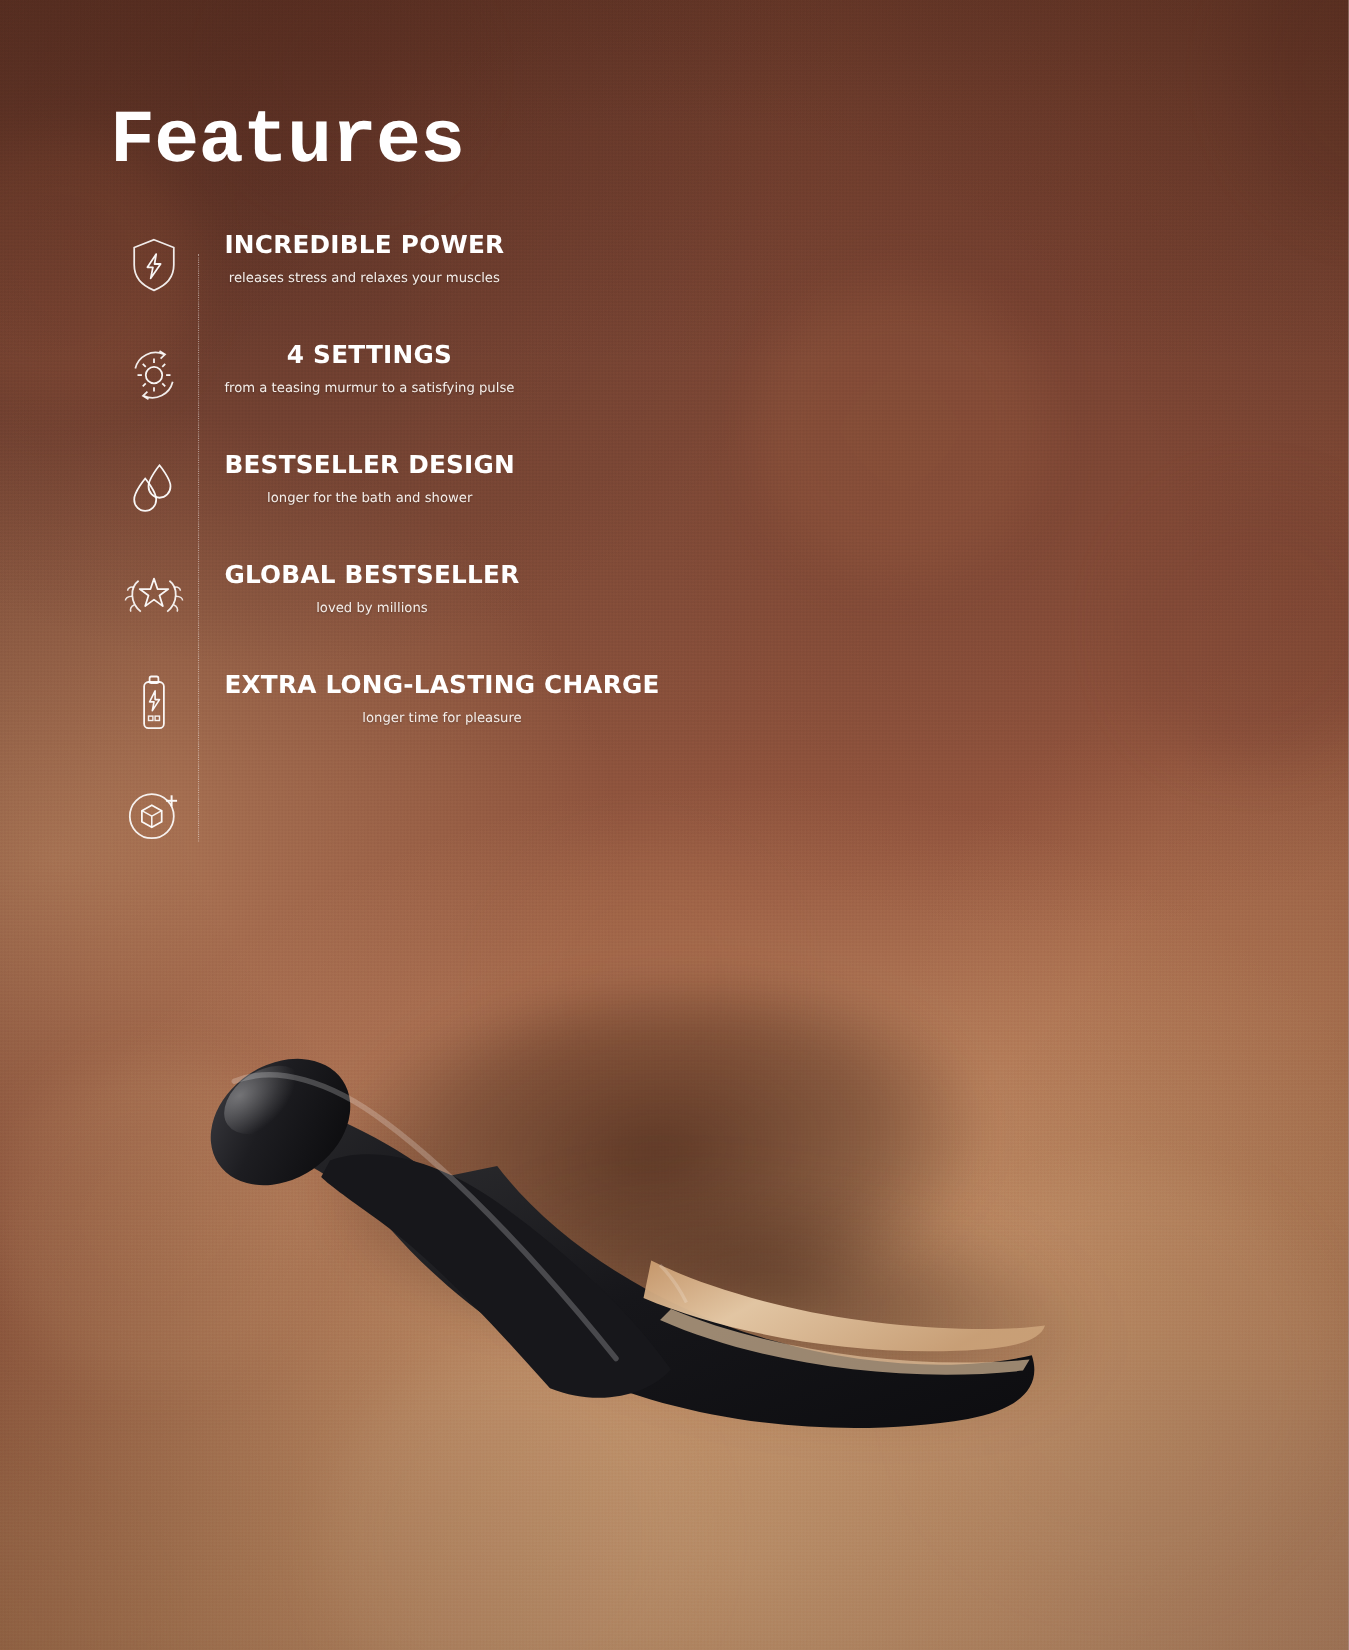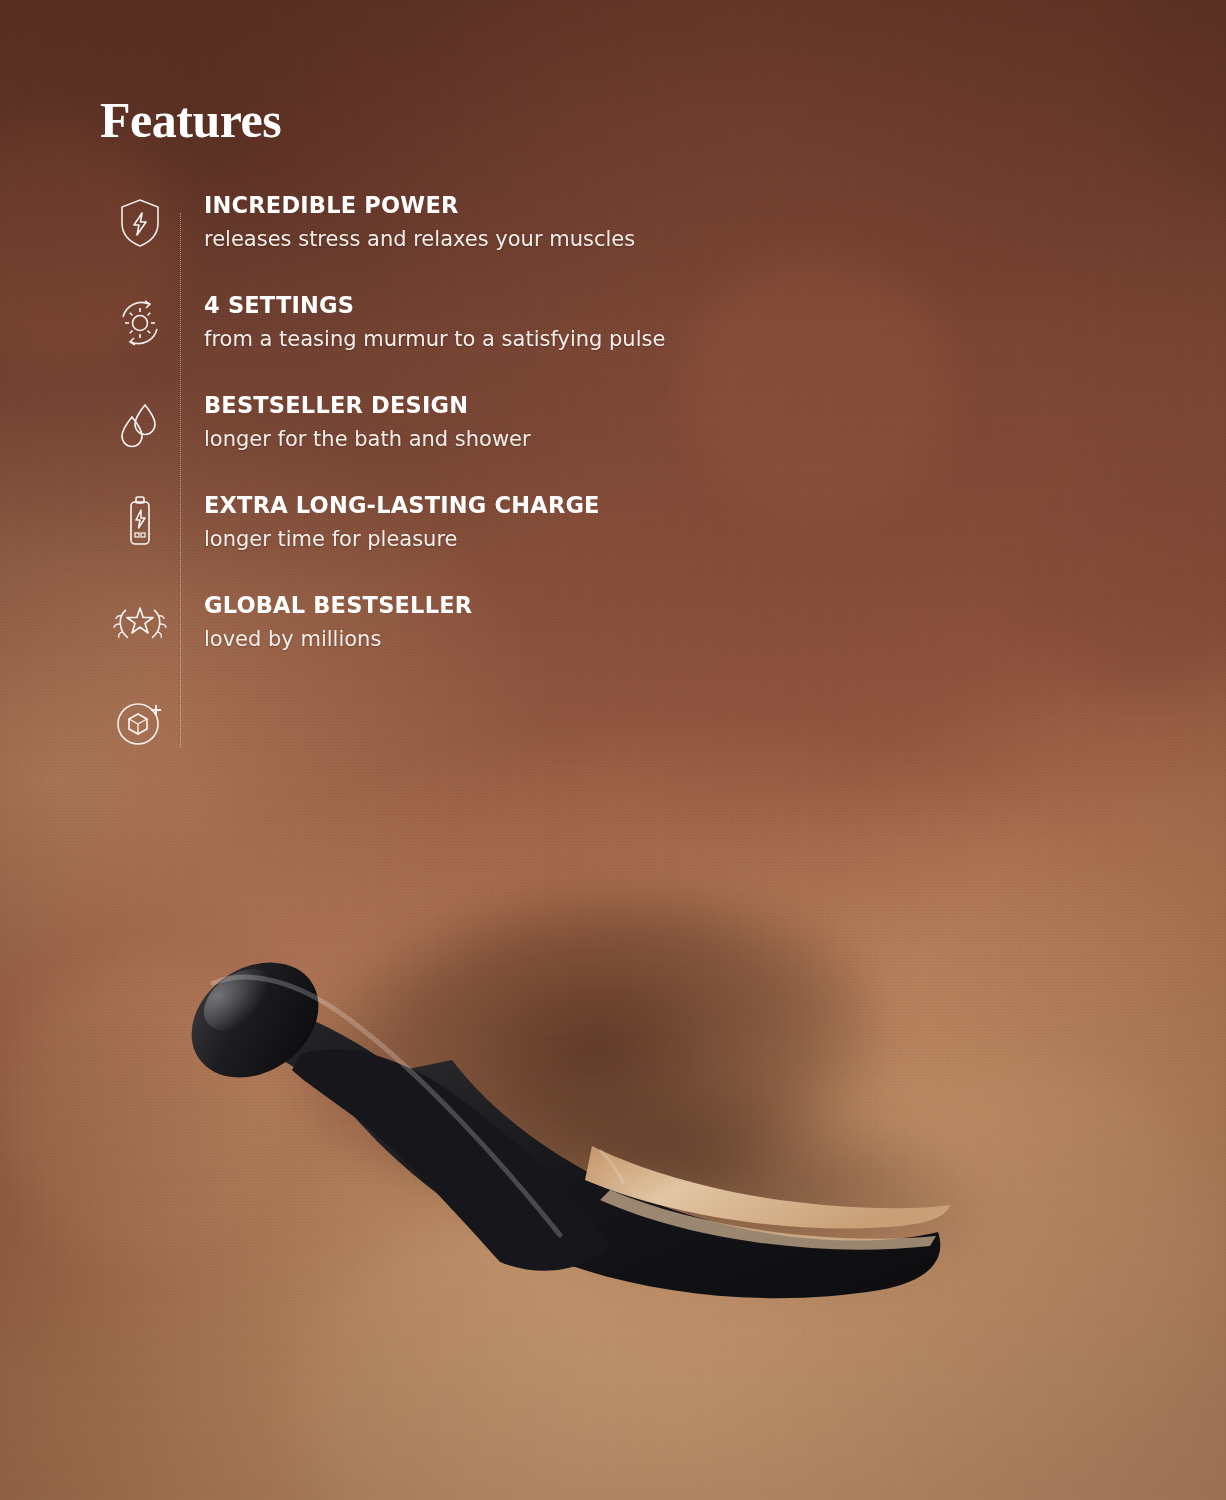--- a/index.html
+++ b/index.html
@@ -91,23 +91,23 @@
   .product { position: absolute; left: 0; top: 0; width: 1226px; height: 1500px; }
 
   
   .features {
     position: absolute;
     left: 100px;
     top: 95px;
     width: 720px;
   }
   .features h1 {
-    font-family: Liberation Serif, serif;
+    font-family: Liberation Mono, monospace;
     font-weight: 700;
-    font-size: 50px;
+    font-size: 68px;
     line-height: 1.0;
     letter-spacing: -0.5px;
     color: #ffffff;
     margin-bottom: 46px;
   }
   .list {
     position: relative;
     padding-left: 0;
   }
   
@@ -130,35 +130,36 @@
     flex: 0 0 80px;
     display: flex;
     align-items: center;
     justify-content: center;
     padding-top: 2px;
     height: 62px;
   }
   .row .txt {
     padding-left: 24px;
     padding-top: 2px;
+    text-align: center;
   }
   .row .title {
     font-family: "DejaVu Sans", sans-serif;
     font-weight: 700;
     font-size: 22.5px;
     letter-spacing: .2px;
     color: #ffffff;
     line-height: 1.15;
     white-space: nowrap;
   }
   .row .sub {
     margin-top: 8px;
     font-family: "DejaVu Sans", sans-serif;
     font-weight: 400;
-    font-size: 21px;
+    font-size: 12px;
     color: #f4eeea;
     line-height: 1.2;
     white-space: nowrap;
     text-shadow: 0 1px 2px rgba(0,0,0,.25);
   }
   svg { display: block; }
 </style>
 </head>
 <body>
 
@@ -270,36 +271,20 @@
           </svg>
         </div>
         <div class="txt">
           <div class="title">BESTSELLER DESIGN</div>
           <div class="sub">longer for the bath and shower</div>
         </div>
       </div>
 
       <div class="row">
         <div class="ico">
-          <svg width="40" height="58" viewBox="0 0 40 58">
-            <rect x="11" y="8" width="18" height="42" rx="4" fill="none" stroke="#ffffff" stroke-width="1.6" opacity=".95"></rect>
-            <rect x="16" y="3" width="8" height="6" rx="1.5" fill="none" stroke="#ffffff" stroke-width="1.6" opacity=".95"></rect>
-            <path d="M21 16 L16 26 H20 L18.5 34 L25 24 H21 Z" fill="none" stroke="#ffffff" stroke-width="1.5" stroke-linejoin="round" opacity=".95"></path>
-            <rect x="15" y="39" width="4" height="4" fill="none" stroke="#ffffff" stroke-width="1.3" opacity=".9"></rect>
-            <rect x="21" y="39" width="4" height="4" fill="none" stroke="#ffffff" stroke-width="1.3" opacity=".9"></rect>
-          </svg>
-        </div>
-        <div class="txt">
-          <div class="title">EXTRA LONG-LASTING CHARGE</div>
-          <div class="sub">longer time for pleasure</div>
-        </div>
-      </div>
-
-      <div class="row">
-        <div class="ico">
           <svg width="56" height="50" viewBox="0 0 56 50">
             <path d="M28 10 L31.2 19.5 H41 L33 25.4 L36 35 L28 29.1 L20 35 L23 25.4 L15 19.5 H24.8 Z" fill="none" stroke="#ffffff" stroke-width="1.6" stroke-linejoin="round" opacity=".95"></path>
             <path d="M14 12 C6 18, 6 32, 16 40" fill="none" stroke="#ffffff" stroke-width="1.6" opacity=".9"></path>
             <path d="M42 12 C50 18, 50 32, 40 40" fill="none" stroke="#ffffff" stroke-width="1.6" opacity=".9"></path>
             <g stroke="#ffffff" stroke-width="1.4" opacity=".85" fill="none">
               <path d="M10 18 C6 17, 4 19, 4 21"></path>
               <path d="M8 26 C4 26, 2 28, 2 30"></path>
               <path d="M10 34 C7 35, 6 38, 7 40"></path>
               <path d="M46 18 C50 17, 52 19, 52 21"></path>
               <path d="M48 26 C52 26, 54 28, 54 30"></path>
@@ -308,20 +293,36 @@
           </svg>
         </div>
         <div class="txt">
           <div class="title">GLOBAL BESTSELLER</div>
           <div class="sub">loved by millions</div>
         </div>
       </div>
 
       <div class="row">
         <div class="ico">
+          <svg width="40" height="58" viewBox="0 0 40 58">
+            <rect x="11" y="8" width="18" height="42" rx="4" fill="none" stroke="#ffffff" stroke-width="1.6" opacity=".95"></rect>
+            <rect x="16" y="3" width="8" height="6" rx="1.5" fill="none" stroke="#ffffff" stroke-width="1.6" opacity=".95"></rect>
+            <path d="M21 16 L16 26 H20 L18.5 34 L25 24 H21 Z" fill="none" stroke="#ffffff" stroke-width="1.5" stroke-linejoin="round" opacity=".95"></path>
+            <rect x="15" y="39" width="4" height="4" fill="none" stroke="#ffffff" stroke-width="1.3" opacity=".9"></rect>
+            <rect x="21" y="39" width="4" height="4" fill="none" stroke="#ffffff" stroke-width="1.3" opacity=".9"></rect>
+          </svg>
+        </div>
+        <div class="txt">
+          <div class="title">EXTRA LONG-LASTING CHARGE</div>
+          <div class="sub">longer time for pleasure</div>
+        </div>
+      </div>
+
+      <div class="row">
+        <div class="ico">
           <svg width="52" height="52" viewBox="0 0 52 52">
             <circle cx="24" cy="27" r="20" fill="none" stroke="#ffffff" stroke-width="1.6" opacity=".9"></circle>
             <path d="M24 17 L33 22 V32 L24 37 L15 32 V22 Z" fill="none" stroke="#ffffff" stroke-width="1.6" opacity=".95"></path>
             <path d="M15 22 L24 27 L33 22 M24 27 V37" fill="none" stroke="#ffffff" stroke-width="1.4" opacity=".9"></path>
             <g stroke="#ffffff" stroke-width="1.8" opacity=".95">
               <line x1="42" y1="8" x2="42" y2="18"></line>
               <line x1="37" y1="13" x2="47" y2="13"></line>
             </g>
           </svg>
         </div>

